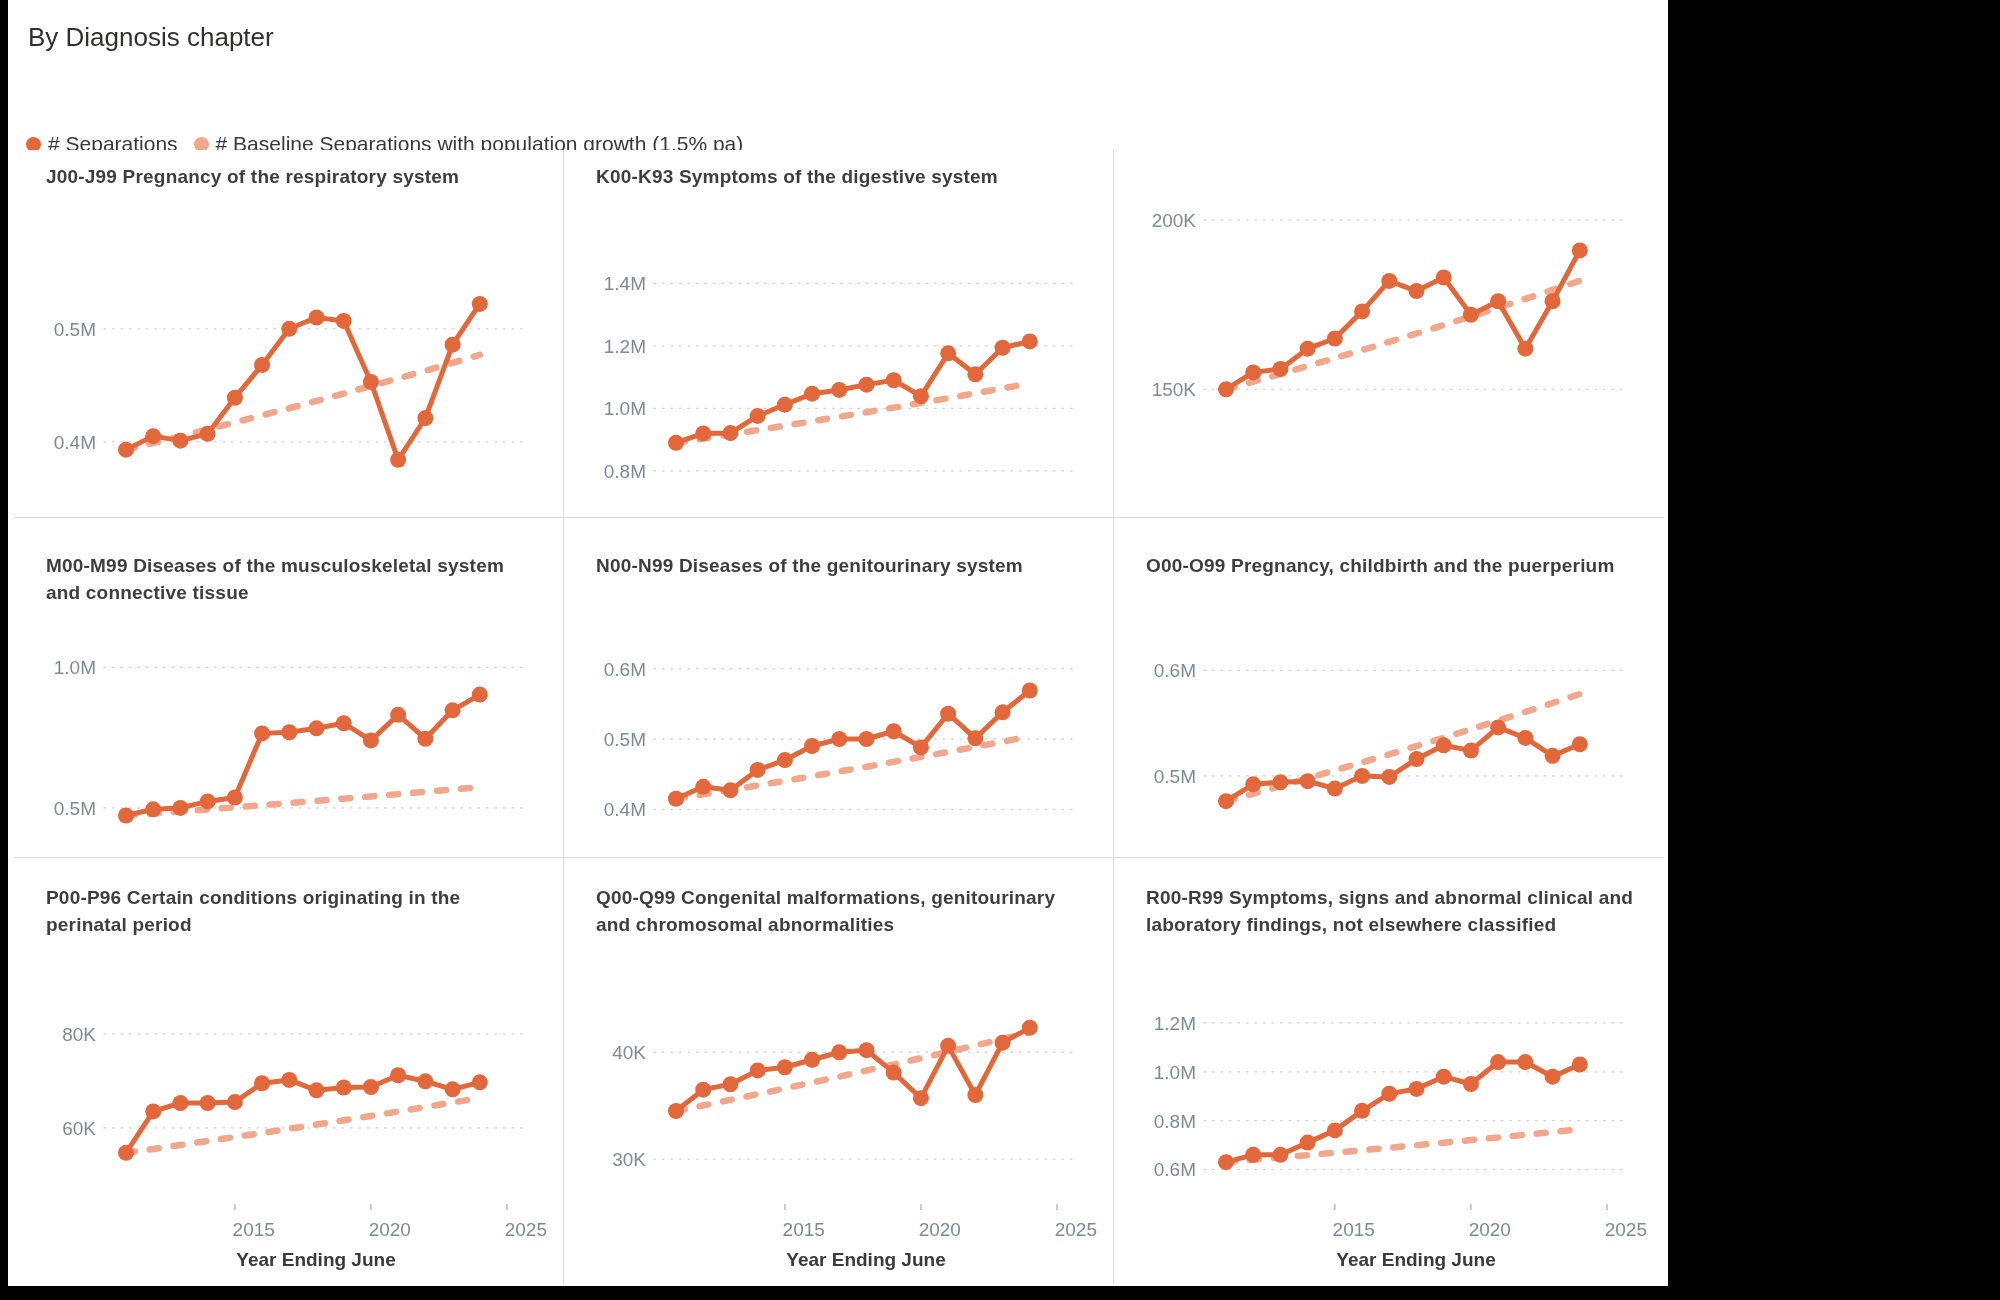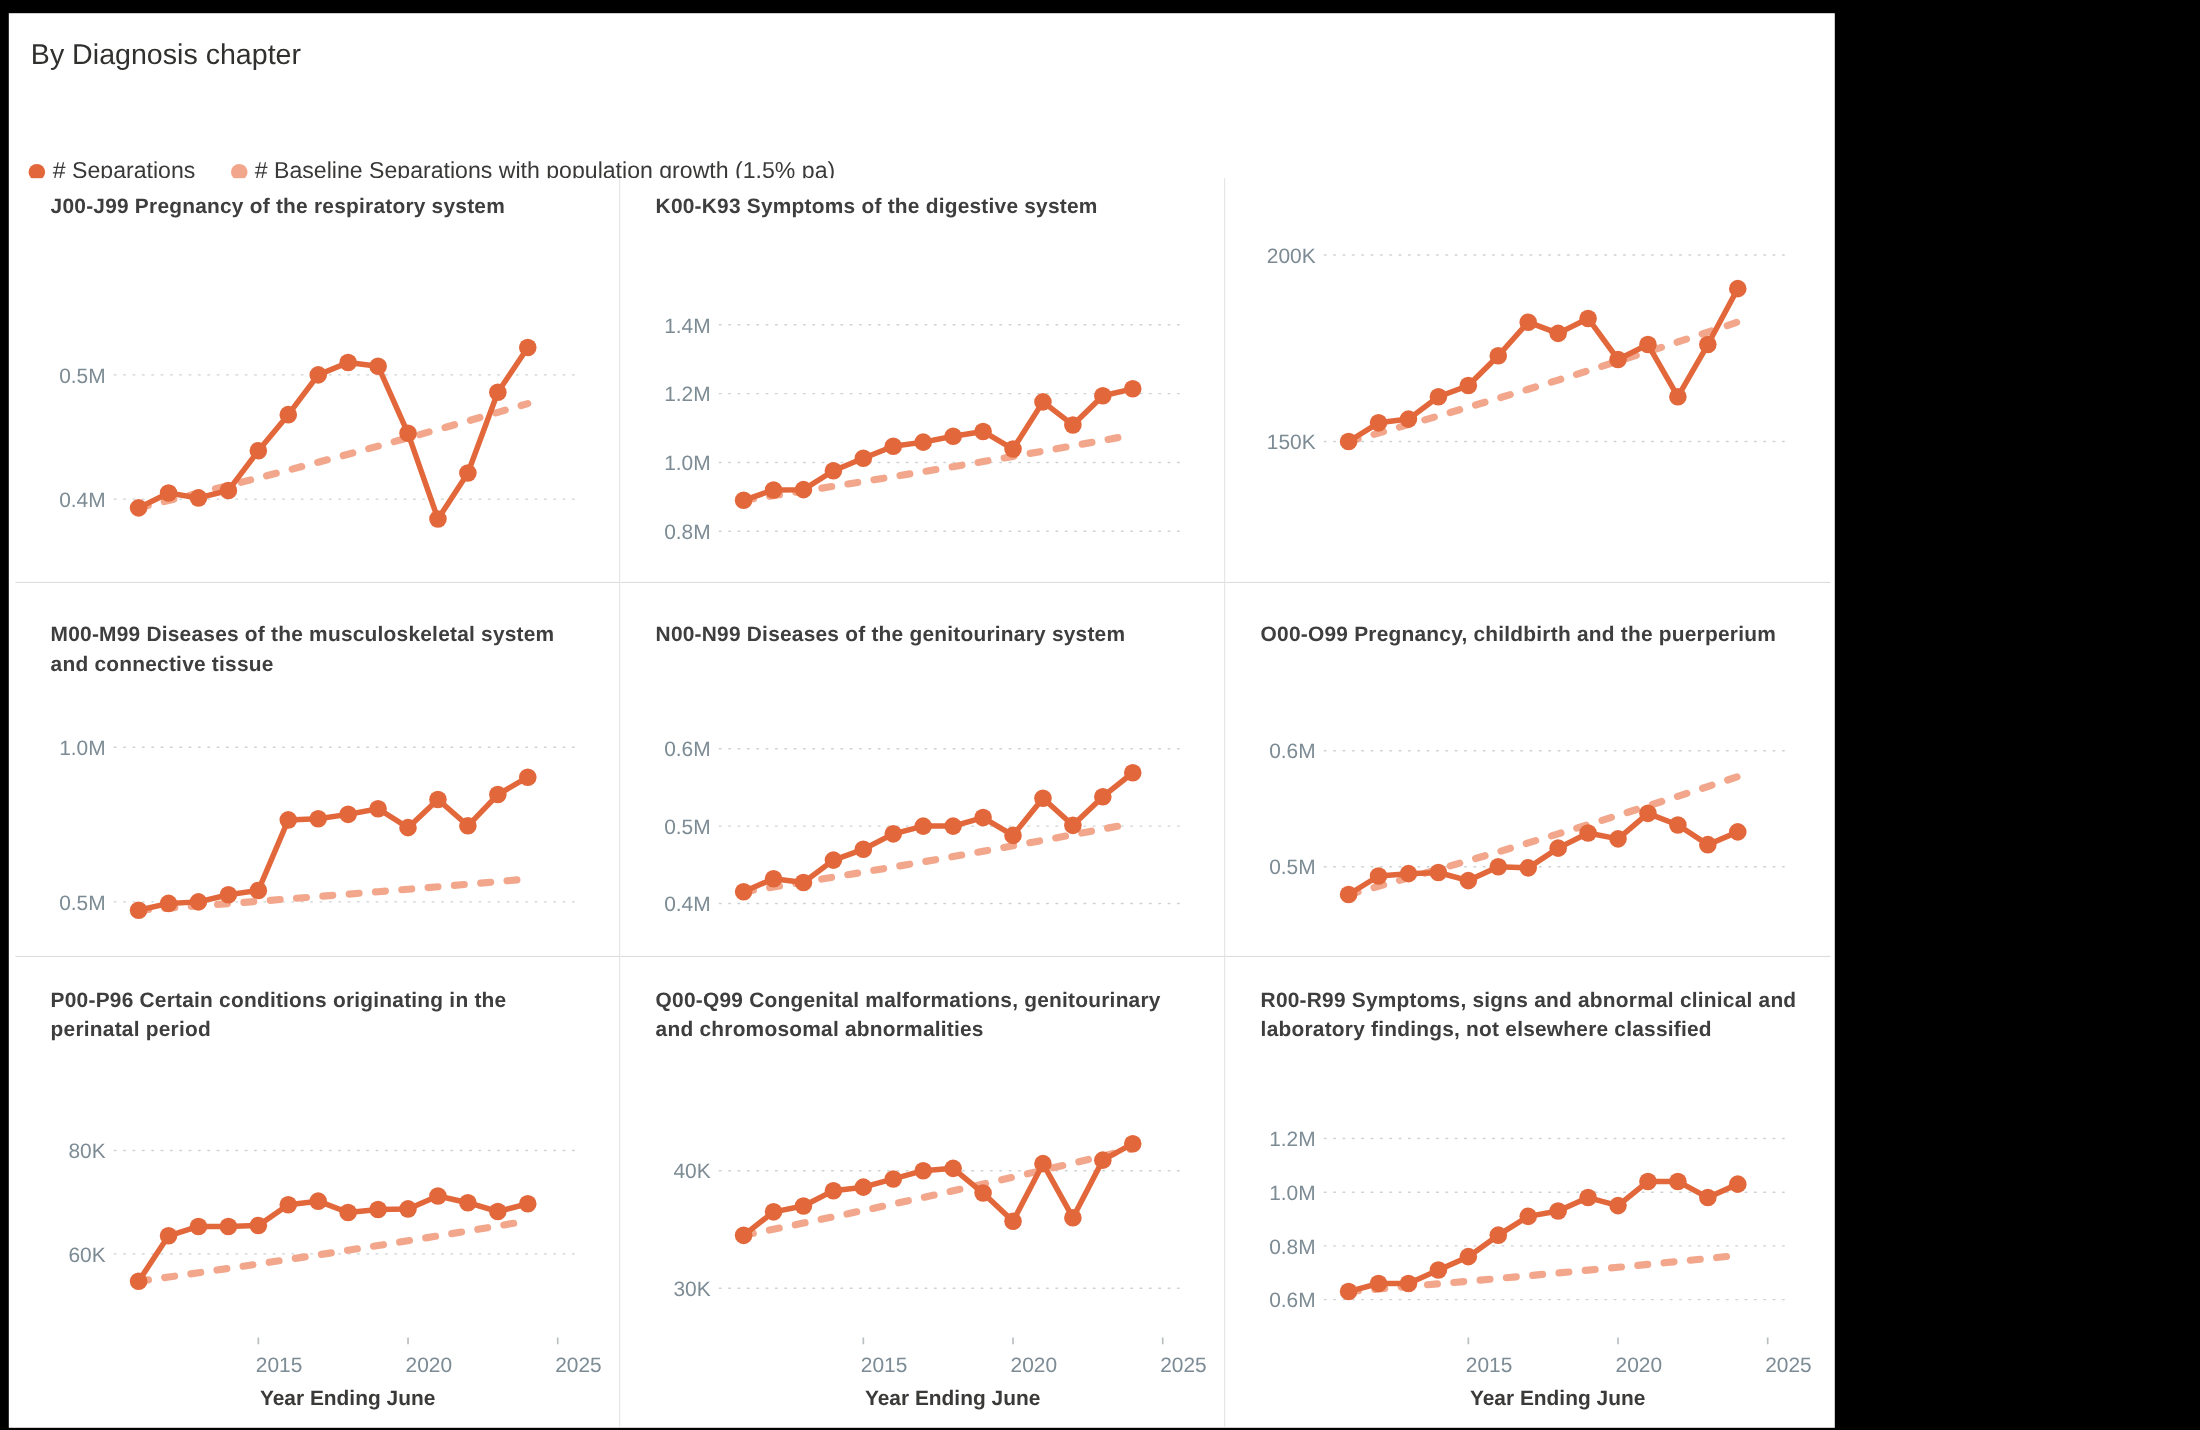--- a/index.html
+++ b/index.html
@@ -1,23 +1,23 @@
 <!DOCTYPE html>
 <html><head>
 <meta charset="utf-8">
 <style>
   * { box-sizing: border-box; }
   html,body { margin:0; padding:0; }
   body {
     width:2000px; height:1300px; background:#000;
     font-family:"Liberation Sans", sans-serif; position:relative; overflow:hidden;
   }
-  .app { position:absolute; left:8px; top:12px; width:1660px; height:1286px; background:#ffffff;text-decoration:underline; }
+  .app { position:absolute; left:8px; top:0; width:1660px; height:1286px; background:#ffffff;text-decoration:underline; }
   .report-title { position:absolute; left:20px; top:22px; font-size:26px; color:#30302e; }
-  .legend { position:absolute; left:18px; top:132px; display:flex; align-items:center; font-size:21px; color:#3a3938;gap:16px; }
+  .legend { position:absolute; left:18px; top:132px; display:flex; align-items:center; font-size:21px; color:#3a3938; }
   .legend-item { display:flex; align-items:center; margin-right:16px; }
   .ldot { width:15px; height:15px; border-radius:50%; display:inline-block; margin-right:7px; }
   .grid { position:absolute; left:6px; top:150px; display:grid; grid-template-columns:550px 550px 550px; grid-template-rows:368px 340px 427px; }
   .cell { position:relative; overflow:hidden; background:#fff; }
   .cell.bR { border-right:1px solid #dcdcdc; }
   .cell.bB { border-bottom:1px solid #dcdcdc; }
   .ptitle { margin:0 24px 0 32px; font-size:19px; font-weight:bold; color:#3e3e3e; line-height:27px; letter-spacing:0.2px; }
   .r0 .ptitle { padding-top:13px; height:66px; }
   .r1 .ptitle { padding-top:34px; height:88px; }
   .r2 .ptitle { padding-top:26px; height:107px; }

